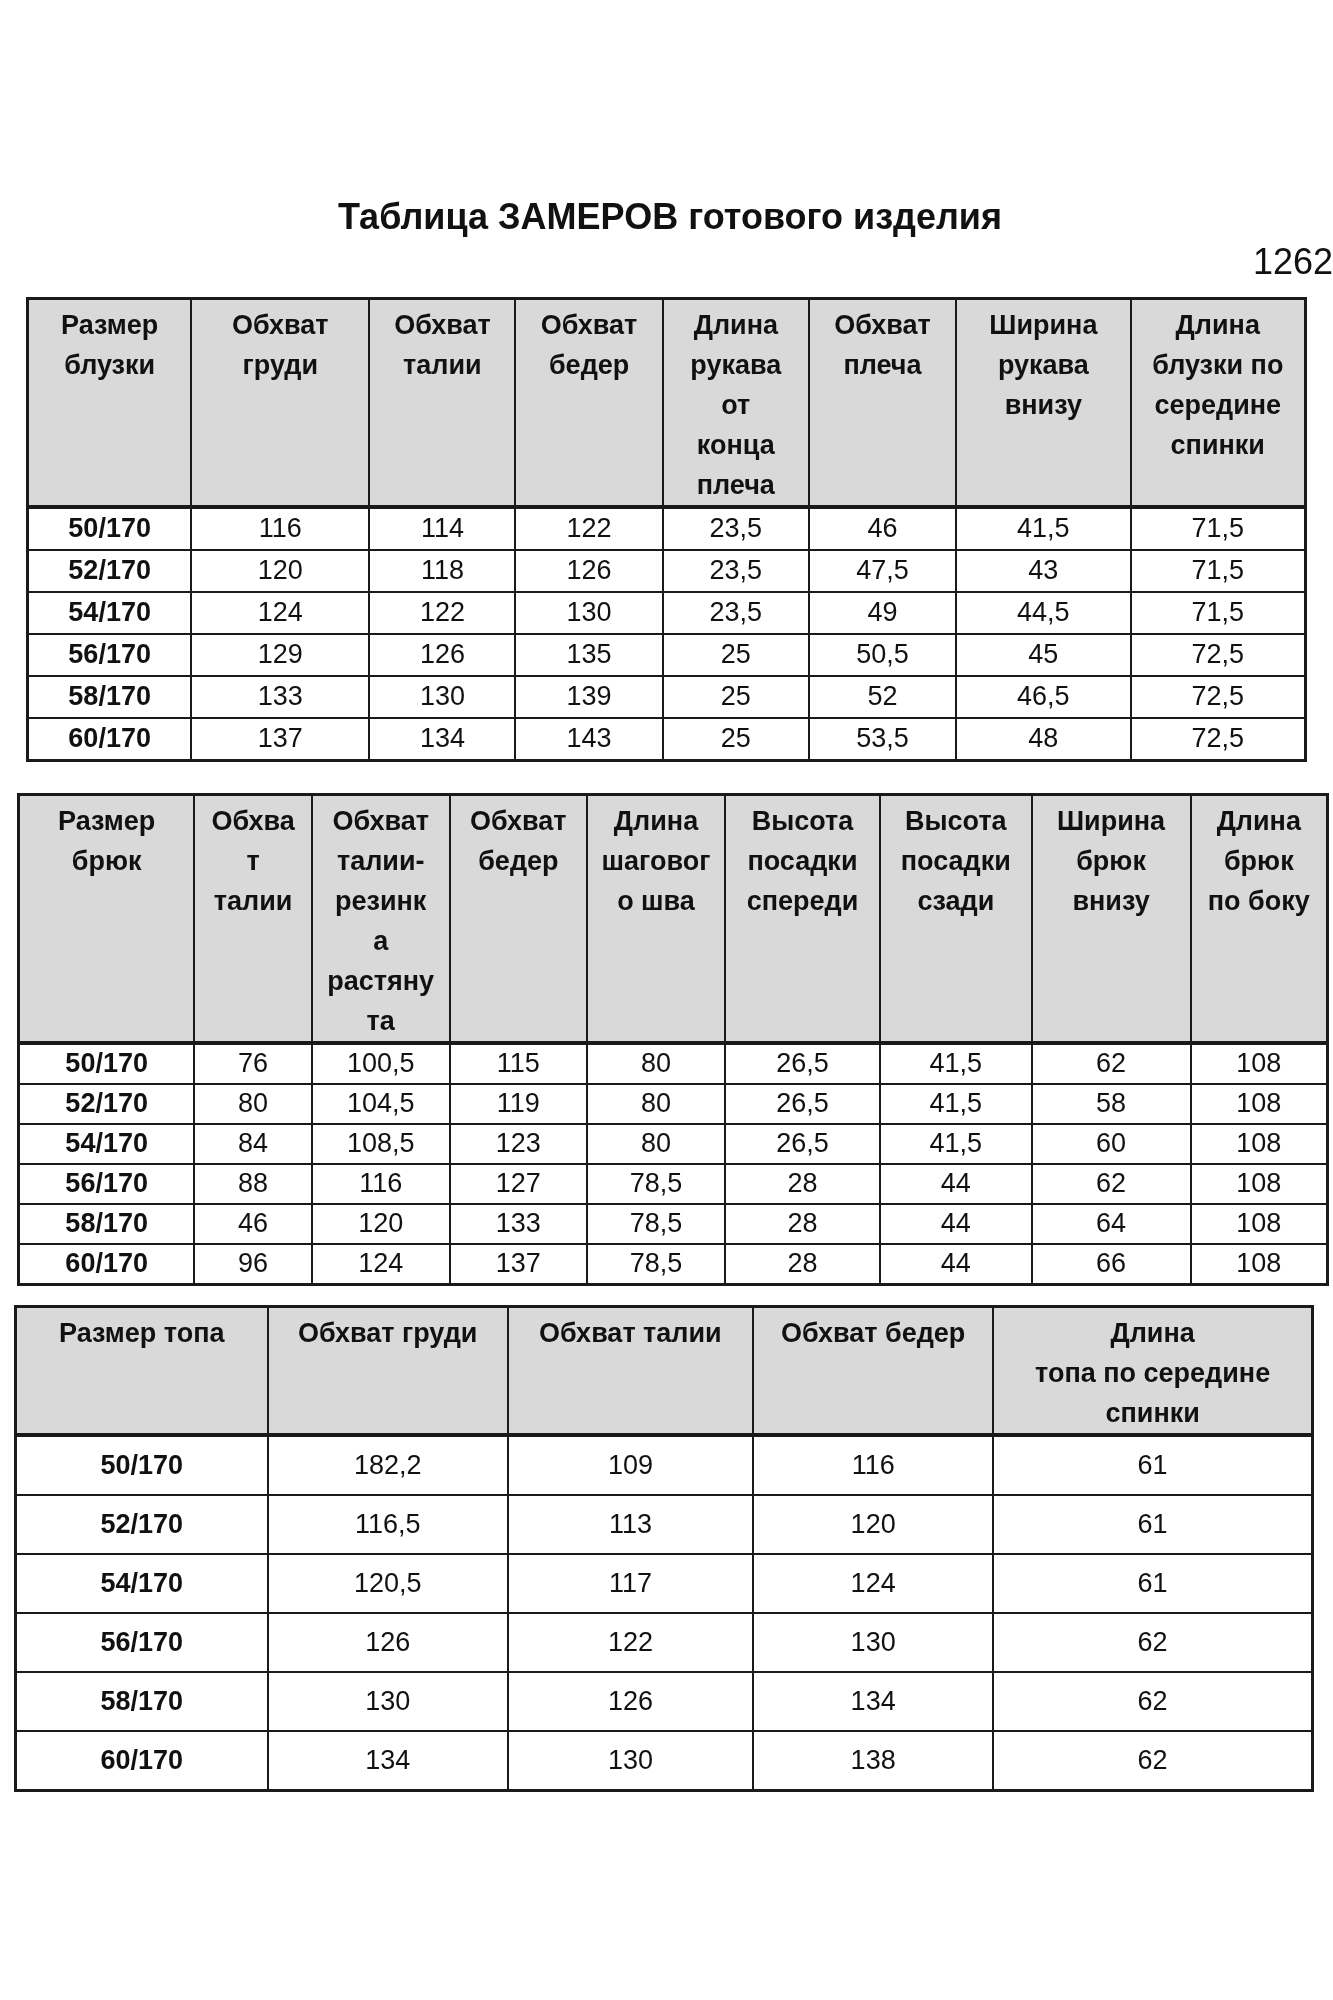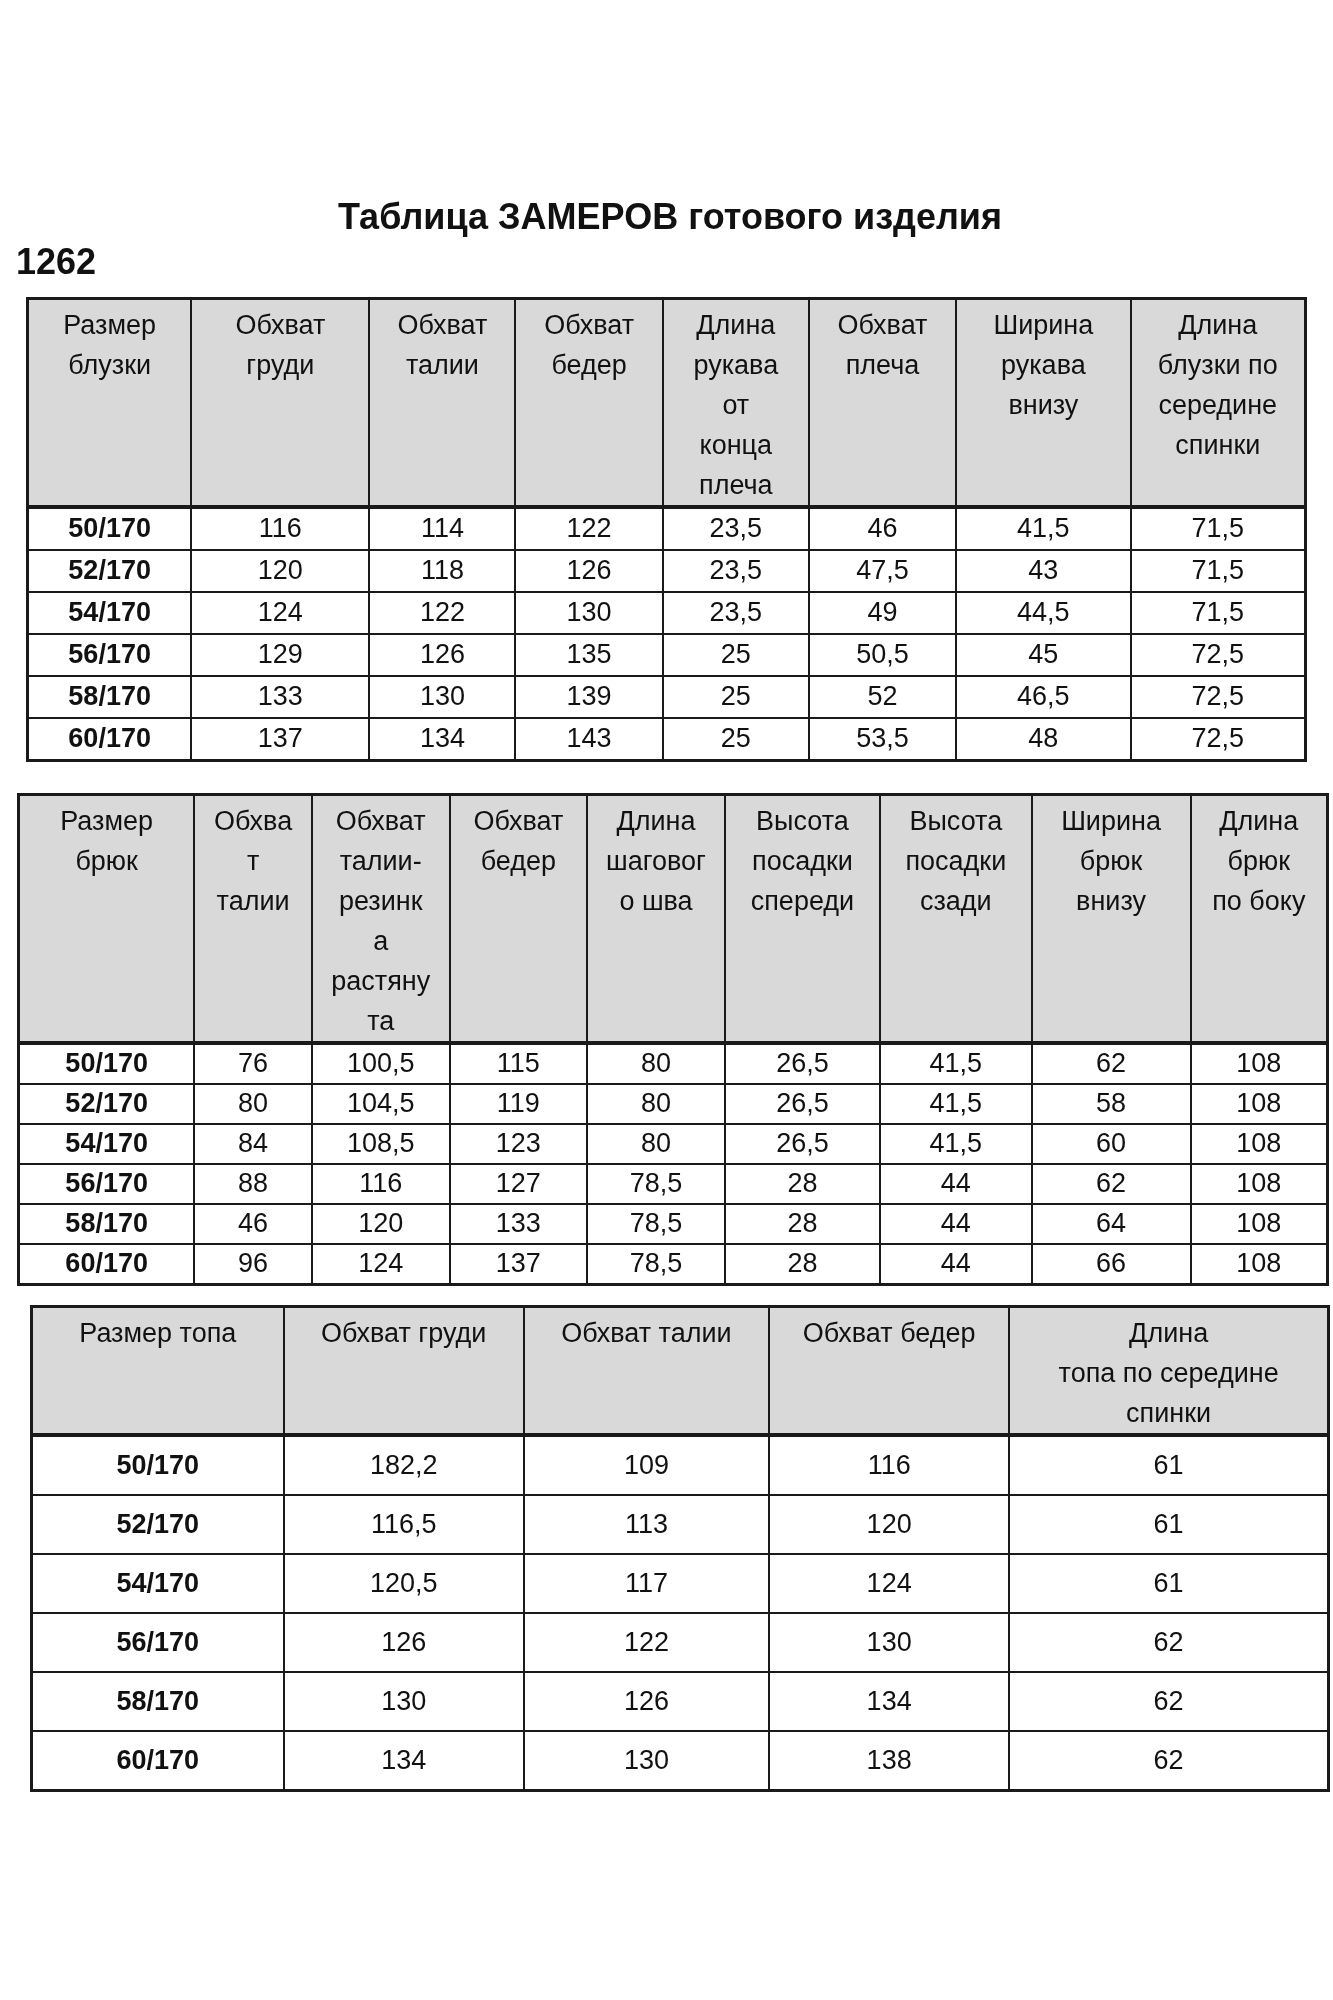--- a/index.html
+++ b/index.html
@@ -16,38 +16,38 @@
   }
   .title {
     margin: 196px 0 0 7px;
     text-align: center;
     font-size: 36px;
     font-weight: bold;
     line-height: 1.15;
   }
   .subtitle {
     margin: 4px 0 0 16px;
-    text-align: left;
+    text-align: right;
     font-size: 36px;
-    font-weight: bold;
+    font-weight: normal;
     line-height: 1.15;
   }
   table.t {
     border-collapse: collapse;
     table-layout: fixed;
     border: 3px solid var(--border-color, #1a1a1a);
   }
   table.t th, table.t td {
     border: 2px solid var(--border-color, #1a1a1a);
     text-align: center;
     overflow: hidden;
   }
   table.t th {
     background: var(--header-bg, #d9d9d9);
-    font-weight: normal;
+    font-weight: bold;
     vertical-align: top;
     white-space: pre-line;
     font-size: 27px;
     line-height: 40px;
     padding: 5px 2px 0 2px;
     border-bottom: 4px solid var(--border-color, #1a1a1a);
   }
   table.t td {
     vertical-align: middle;
     font-size: 27px;
@@ -66,21 +66,21 @@
   
   .t2 { margin: 31px 0 0 17px; width: 1312px; }
   .t2 td { height: 38px; }
   .t2 th:nth-child(1){width:13.5%} .t2 th:nth-child(2){width:8.9%}
   .t2 th:nth-child(3){width:10.5%} .t2 th:nth-child(4){width:10.5%}
   .t2 th:nth-child(5){width:10.5%} .t2 th:nth-child(6){width:11.9%}
   .t2 th:nth-child(7){width:11.6%} .t2 th:nth-child(8){width:12.2%}
   .t2 th:nth-child(9){width:10.4%}
 
   
-  .t3 { margin: 19px 0 0 30px; width: 1300px; border-radius: 30px; }
+  .t3 { margin: 19px 0 0 14px; width: 1300px; border-radius: 30px; }
   .t3 td { height: 57px; }
   .t3 th { padding-top: 8px; }
   .t3 th:nth-child(1){width:19.4%} .t3 th:nth-child(2){width:18.5%}
   .t3 th:nth-child(3){width:18.9%} .t3 th:nth-child(4){width:18.5%}
   .t3 th:nth-child(5){width:24.7%}
 </style>
 </head>
 <body>
 
 <div class="page">

